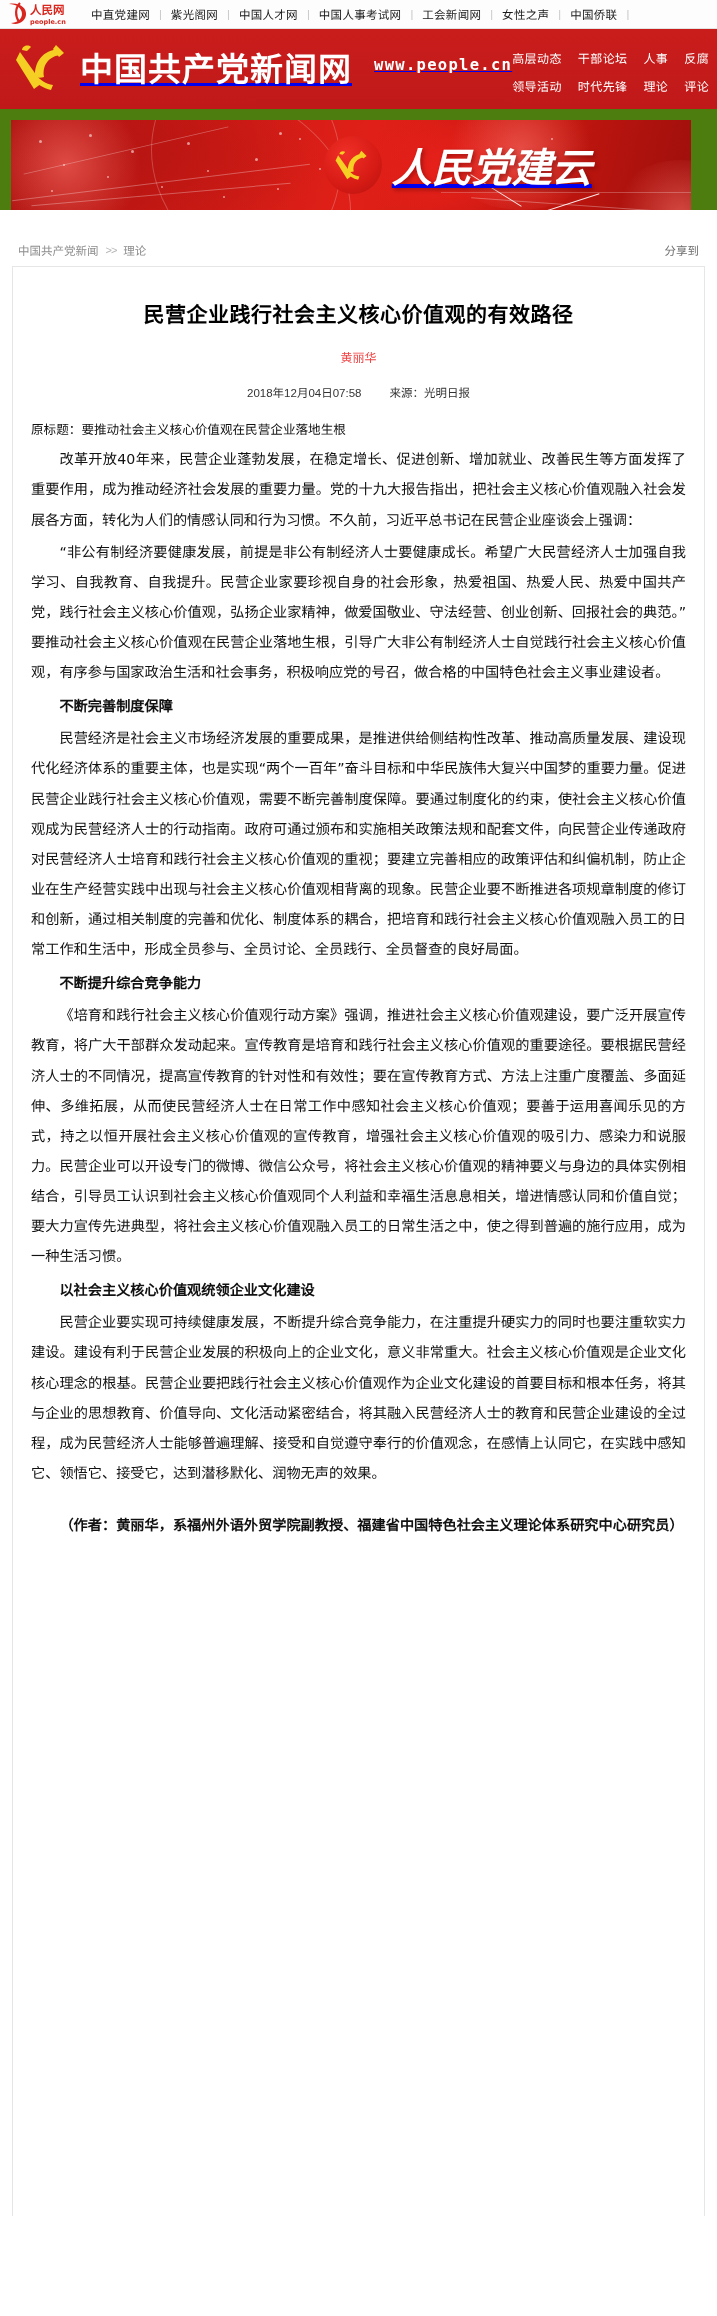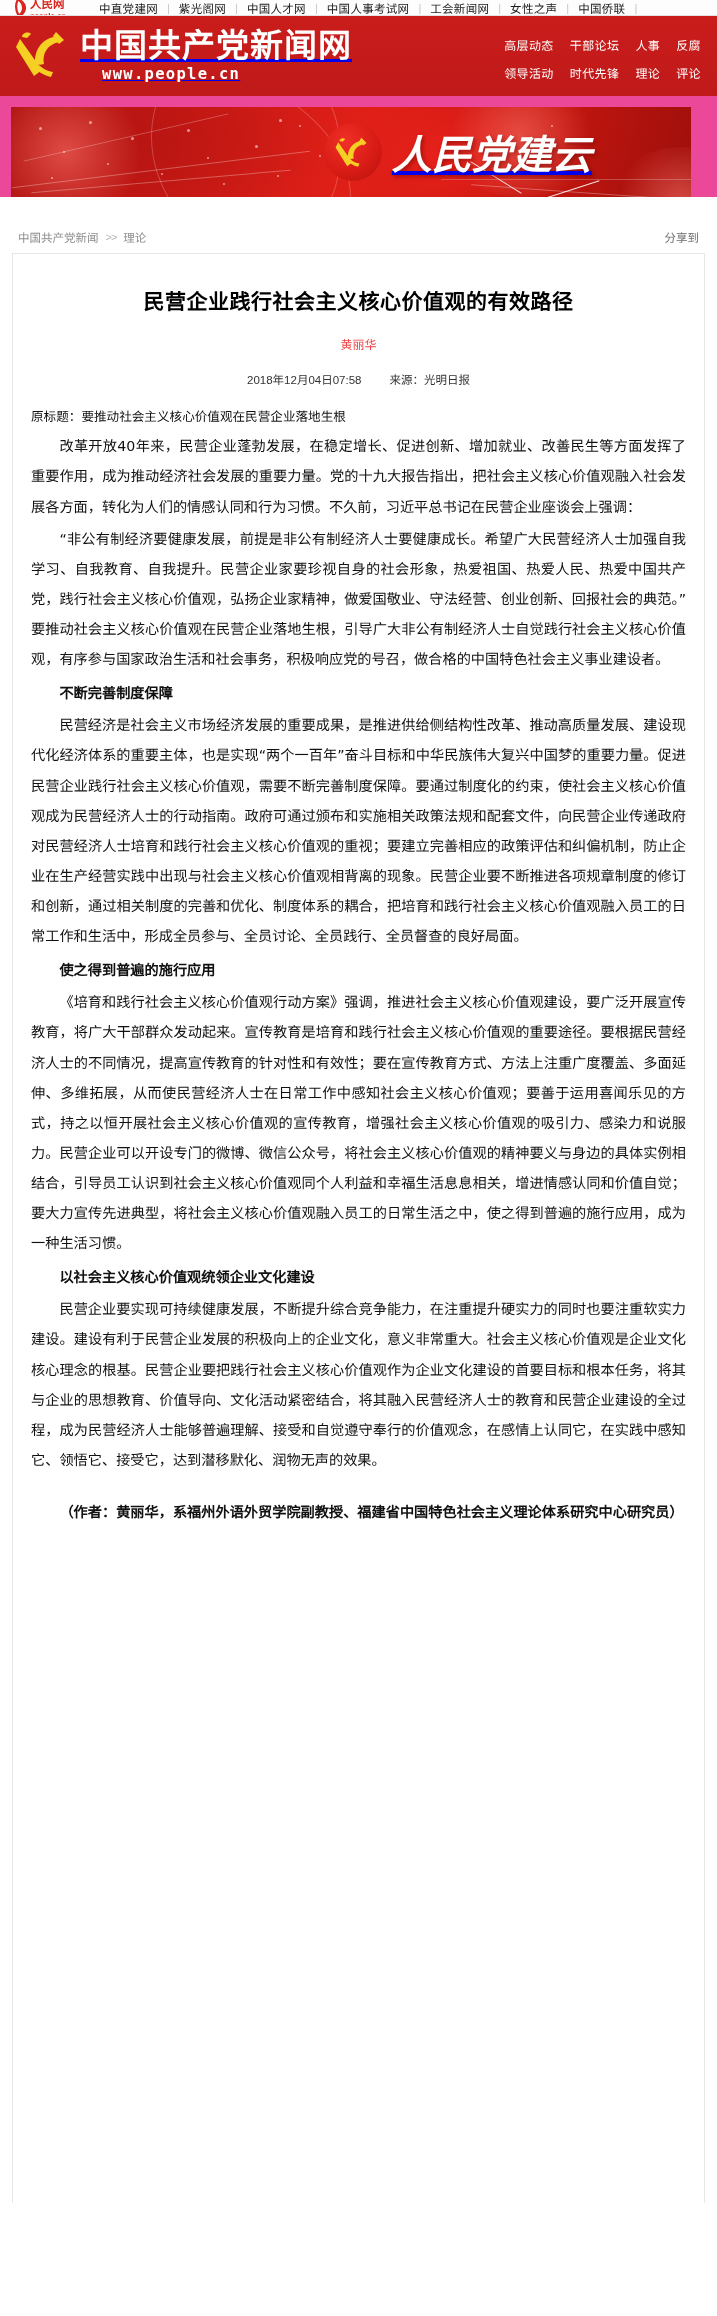--- a/index.html
+++ b/index.html
@@ -11,29 +11,28 @@
     font-family: "Liberation Sans", "DejaVu Sans", sans-serif;
   }
   body {
     width: 717px;
     min-height: 2316px;
     overflow-x: hidden;
   }
 
   
   .topbar {
-    height: 16px;
+    height: 29px;
     background: #fdfdfd;
     border-bottom: 1px solid #e3e3e3;
     display: flex;
     align-items: center;
     padding-left: 4px;
     overflow: hidden;
     white-space: nowrap;
-    gap: 8px;
   }
   .people-logo {
     display: flex;
     align-items: center;
     flex: 0 0 auto;
     margin-right: 14px;
     padding-left: 2px;
   }
   .people-logo svg { display: block; }
   .topbar-links {
@@ -64,21 +63,21 @@
     padding: 0 16px 0 12px;
   }
   .mast-left {
     display: flex;
     align-items: center;
     flex: 1 1 auto;
   }
   .emblem { flex: 0 0 auto; margin-right: 6px; }
   .mast-wordmark {
     display: flex;
-    flex-direction: column;
+    flex-direction: row;
     justify-content: flex-end;
     line-height: 1;
   }
   .mast-cn {
     font-family: "DejaVu Sans", "Liberation Sans", sans-serif;
     font-size: 33px;
     font-weight: bold;
     color: #ffffff;
     letter-spacing: 1px;
     white-space: nowrap;
@@ -107,21 +106,21 @@
     color: #ffffff;
     text-decoration: none;
     font-size: 12px;
     white-space: nowrap;
     letter-spacing: .4px;
   }
 
   
   .banner-wrap {
     padding: 11px 26px 0 11px;
-    background: #ec4899;
+    background: #4d7c0f;
   }
   .banner {
     position: relative;
     height: 90px;
     overflow: hidden;
     background:
       radial-gradient(ellipse 120px 90px at 64% 55%, #e8211b 0%, rgba(200,20,20,0) 70%),
       radial-gradient(ellipse 300px 140px at 14% 40%, #b71512 0%, rgba(150,12,12,0) 72%),
       linear-gradient(105deg, #a81210 0%, #cc1a15 26%, #e02018 52%, #c3160f 78%, #9e0f0c 100%);
     display: flex;
@@ -371,19 +370,19 @@
       <span>2018年12月04日07:58</span>
       <span>来源：光明日报</span>
     </div>
   </div>
   <div class="art-body">
     <p class="orig-title" style="text-indent:0;">原标题：要推动社会主义核心价值观在民营企业落地生根</p>
     <p>改革开放40年来，民营企业蓬勃发展，在稳定增长、促进创新、增加就业、改善民生等方面发挥了重要作用，成为推动经济社会发展的重要力量。党的十九大报告指出，把社会主义核心价值观融入社会发展各方面，转化为人们的情感认同和行为习惯。不久前，习近平总书记在民营企业座谈会上强调：</p>
     <p>“非公有制经济要健康发展，前提是非公有制经济人士要健康成长。希望广大民营经济人士加强自我学习、自我教育、自我提升。民营企业家要珍视自身的社会形象，热爱祖国、热爱人民、热爱中国共产党，践行社会主义核心价值观，弘扬企业家精神，做爱国敬业、守法经营、创业创新、回报社会的典范。”要推动社会主义核心价值观在民营企业落地生根，引导广大非公有制经济人士自觉践行社会主义核心价值观，有序参与国家政治生活和社会事务，积极响应党的号召，做合格的中国特色社会主义事业建设者。</p>
     <p class="h2like">不断完善制度保障</p>
     <p>民营经济是社会主义市场经济发展的重要成果，是推进供给侧结构性改革、推动高质量发展、建设现代化经济体系的重要主体，也是实现“两个一百年”奋斗目标和中华民族伟大复兴中国梦的重要力量。促进民营企业践行社会主义核心价值观，需要不断完善制度保障。要通过制度化的约束，使社会主义核心价值观成为民营经济人士的行动指南。政府可通过颁布和实施相关政策法规和配套文件，向民营企业传递政府对民营经济人士培育和践行社会主义核心价值观的重视；要建立完善相应的政策评估和纠偏机制，防止企业在生产经营实践中出现与社会主义核心价值观相背离的现象。民营企业要不断推进各项规章制度的修订和创新，通过相关制度的完善和优化、制度体系的耦合，把培育和践行社会主义核心价值观融入员工的日常工作和生活中，形成全员参与、全员讨论、全员践行、全员督查的良好局面。</p>
-    <p class="h2like">使之得到普遍的施行应用</p>
+    <p class="h2like">不断提升综合竞争能力</p>
     <p>《培育和践行社会主义核心价值观行动方案》强调，推进社会主义核心价值观建设，要广泛开展宣传教育，将广大干部群众发动起来。宣传教育是培育和践行社会主义核心价值观的重要途径。要根据民营经济人士的不同情况，提高宣传教育的针对性和有效性；要在宣传教育方式、方法上注重广度覆盖、多面延伸、多维拓展，从而使民营经济人士在日常工作中感知社会主义核心价值观；要善于运用喜闻乐见的方式，持之以恒开展社会主义核心价值观的宣传教育，增强社会主义核心价值观的吸引力、感染力和说服力。民营企业可以开设专门的微博、微信公众号，将社会主义核心价值观的精神要义与身边的具体实例相结合，引导员工认识到社会主义核心价值观同个人利益和幸福生活息息相关，增进情感认同和价值自觉；要大力宣传先进典型，将社会主义核心价值观融入员工的日常生活之中，使之得到普遍的施行应用，成为一种生活习惯。</p>
     <p class="h2like">以社会主义核心价值观统领企业文化建设</p>
     <p>民营企业要实现可持续健康发展，不断提升综合竞争能力，在注重提升硬实力的同时也要注重软实力建设。建设有利于民营企业发展的积极向上的企业文化，意义非常重大。社会主义核心价值观是企业文化核心理念的根基。民营企业要把践行社会主义核心价值观作为企业文化建设的首要目标和根本任务，将其与企业的思想教育、价值导向、文化活动紧密结合，将其融入民营经济人士的教育和民营企业建设的全过程，成为民营经济人士能够普遍理解、接受和自觉遵守奉行的价值观念，在感情上认同它，在实践中感知它、领悟它、接受它，达到潜移默化、润物无声的效果。</p>
     <p class="byline">（作者：黄丽华，系福州外语外贸学院副教授、福建省中国特色社会主义理论体系研究中心研究员）</p>
   </div>
 </div>
 
 </body></html>

